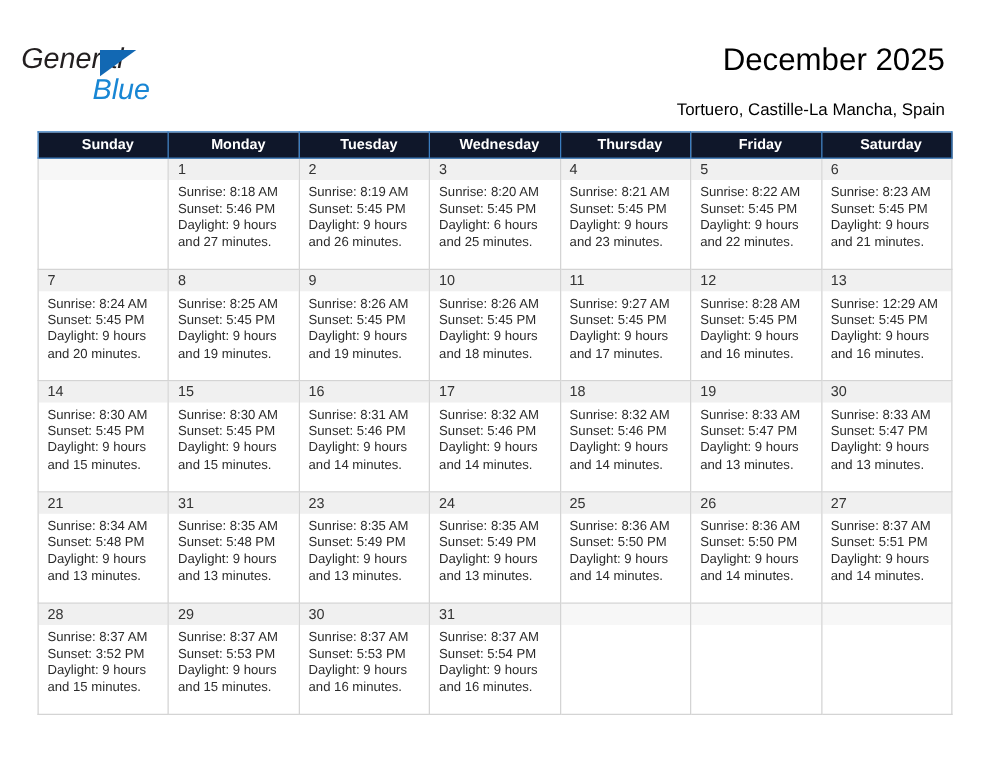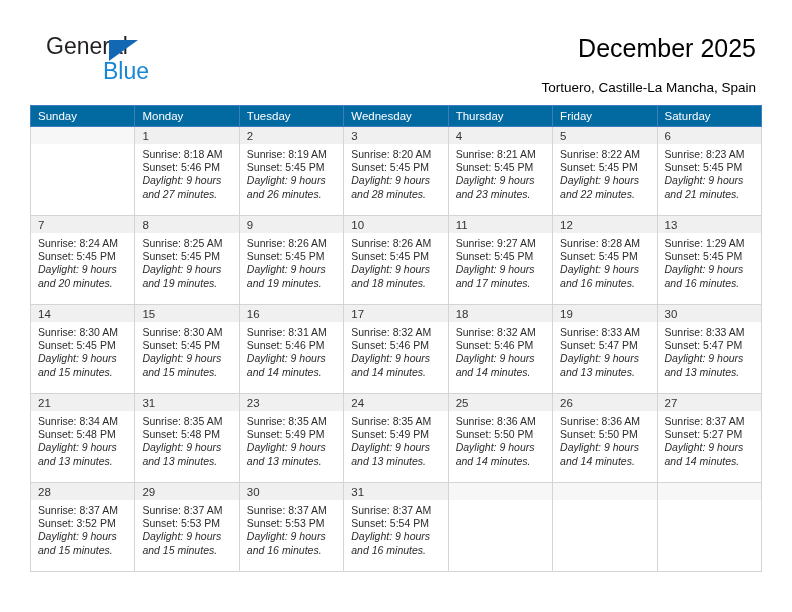--- a/index.html
+++ b/index.html
@@ -24,24 +24,25 @@
   
   .header {
     position: absolute;
     left: 0;
     top: 0;
     width: 792px;
     height: 105px;
   }
   .logo {
     position: absolute;
-    left: 46px;
+    left: 17px;
     top: 33px;
     width: 180px;
     height: 52px;
+    font-style: italic;
   }
   .logo-general {
     position: absolute;
     left: 0;
     top: 0;
     font-size: 23px;
     letter-spacing: 0px;
     color: #231f20;
     font-family: "Liberation Sans", sans-serif;
   }
@@ -85,25 +86,25 @@
   
   .calendar {
     position: absolute;
     left: 30px;
     top: 105px;
     width: 732px;
     border-collapse: collapse;
     table-layout: fixed;
   }
   .calendar th {
-    background: #0369a1;
+    background: #0f172a;
     color: #ffffff;
-    font-weight: normal;
+    font-weight: bold;
     font-size: 11.5px;
-    text-align: left;
+    text-align: center;
     padding: 4px 0 4px 7px;
     height: 15px;
     border: 1px solid #3a7dc0;
     box-sizing: border-box;
   }
   .calendar td {
     vertical-align: top;
     border: 1px solid #d4d4d4;
     padding: 0;
     height: 89px;
@@ -132,21 +133,20 @@
     padding: 4px 5px 0 7px;
     font-size: 10.5px;
     line-height: 13.2px;
     color: #2b2b2b;
   }
   .info div {
     white-space: nowrap;
   }
   .info .dl {
     white-space: normal;
-    font-style: italic;
   }
   tr.week td:first-child,
   tr.week td.shade {
     background: #ffffff;
   }
 </style>
 </head>
 <body>
 
 <div class="page">
@@ -194,21 +194,21 @@
               <div>Sunrise: 8:19 AM</div>
               <div>Sunset: 5:45 PM</div>
               <div class="dl">Daylight: 9 hours and 26 minutes.</div>
             </div>
           </td>
           <td>
             <span class="daynum">3</span>
             <div class="info">
               <div>Sunrise: 8:20 AM</div>
               <div>Sunset: 5:45 PM</div>
-              <div class="dl">Daylight: 9 hours and 28 minutes.</div>
+              <div class="dl">Daylight: 6 hours and 25 minutes.</div>
             </div>
           </td>
           <td>
             <span class="daynum">4</span>
             <div class="info">
               <div>Sunrise: 8:21 AM</div>
               <div>Sunset: 5:45 PM</div>
               <div class="dl">Daylight: 9 hours and 23 minutes.</div>
             </div>
           </td>
@@ -274,21 +274,21 @@
             <span class="daynum">12</span>
             <div class="info">
               <div>Sunrise: 8:28 AM</div>
               <div>Sunset: 5:45 PM</div>
               <div class="dl">Daylight: 9 hours and 16 minutes.</div>
             </div>
           </td>
           <td>
             <span class="daynum">13</span>
             <div class="info">
-              <div>Sunrise: 1:29 AM</div>
+              <div>Sunrise: 12:29 AM</div>
               <div>Sunset: 5:45 PM</div>
               <div class="dl">Daylight: 9 hours and 16 minutes.</div>
             </div>
           </td>
         </tr>
         <tr class="week">
           <td>
             <span class="daynum">14</span>
             <div class="info">
               <div>Sunrise: 8:30 AM</div>
@@ -391,21 +391,21 @@
             <div class="info">
               <div>Sunrise: 8:36 AM</div>
               <div>Sunset: 5:50 PM</div>
               <div class="dl">Daylight: 9 hours and 14 minutes.</div>
             </div>
           </td>
           <td>
             <span class="daynum">27</span>
             <div class="info">
               <div>Sunrise: 8:37 AM</div>
-              <div>Sunset: 5:27 PM</div>
+              <div>Sunset: 5:51 PM</div>
               <div class="dl">Daylight: 9 hours and 14 minutes.</div>
             </div>
           </td>
         </tr>
         <tr class="week">
           <td>
             <span class="daynum">28</span>
             <div class="info">
               <div>Sunrise: 8:37 AM</div>
               <div>Sunset: 3:52 PM</div>

